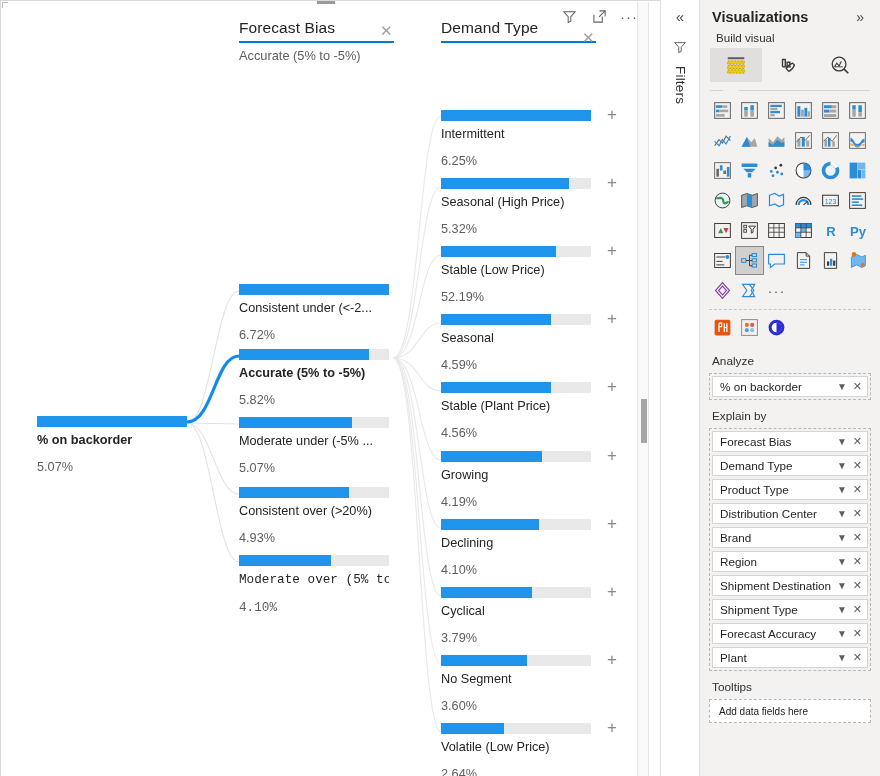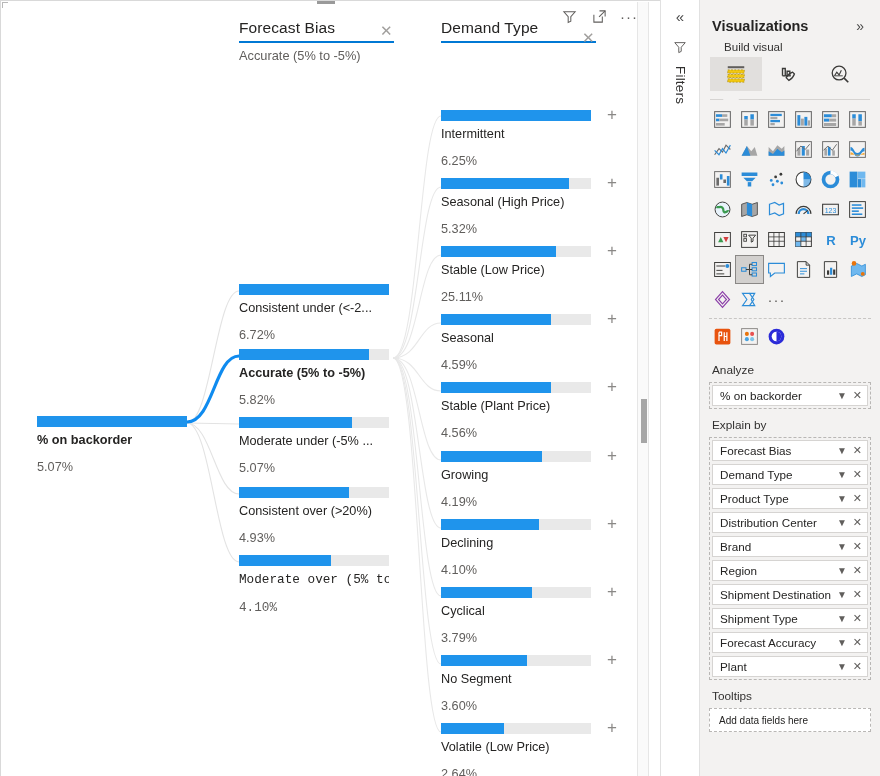--- a/index.html
+++ b/index.html
@@ -70,24 +70,24 @@
   .rail-filter-icon { margin-bottom: 8px; cursor: pointer; }
   .rail-label {
     writing-mode: vertical-rl; font-size: 13.5px; color: #323130; letter-spacing: .2px;
   }
 
   
   #vizpane {
     position: absolute; left: 699px; top: 0; width: 181px; height: 776px;
     background: #f3f2f1; border-left: 1px solid #e1e1e1; overflow: hidden;
   }
-  .vp-head { display: flex; align-items: flex-start; justify-content: space-between; padding: 9px 16px 4px 12px; margin-top: 9px; }
+  .vp-head { display: flex; align-items: flex-start; justify-content: space-between; padding: 9px 16px 4px 12px; }
   .vp-title { font-size: 14.5px; font-weight: bold; color: #252423; }
   .vp-expand { font-size: 14px; color: #4a4a4a; cursor: pointer; }
-  .vp-sub { font-size: 11.6px; color: #323130; padding: 2px 12px 4px 24px; }
+  .vp-sub { font-size: 11.6px; color: #323130; padding: 2px 12px 4px 16px; }
 
   .build-tabs { display: flex; align-items: center; padding: 0 10px; gap: 0; position: relative; }
   .bt { width: 52px; height: 34px; display: flex; align-items: center; justify-content: center; cursor: pointer; }
   .bt.sel { background: #e1dfdd; }
   .tabs-rule { position: relative; height: 9px; border-bottom: 1px solid #d6d4d2; margin: 0 10px 0 10px; }
   .tabs-caret { position: absolute; left: 13px; bottom: -1px; width: 0; height: 0; border-left: 8px solid transparent; border-right: 8px solid transparent; border-bottom: 8px solid #f3f2f1; }
   .tabs-caret::after { content:""; position:absolute; left:-8px; top:0; width:0; height:0; border-left:8px solid transparent; border-right:8px solid transparent; border-bottom:8px solid #f3f2f1; }
 
   .icon-grid { padding: 6px 9px 0 9px; display: grid; grid-template-columns: repeat(6, 1fr); row-gap: 3px; }
   .ic { width: 27px; height: 27px; display: flex; align-items: center; justify-content: center; cursor: pointer; }
@@ -236,21 +236,21 @@
       <div class="plus">+</div>
       <div class="n-label">Seasonal (High Price)</div>
       <div class="n-value">5.32%</div>
     </div>
     <div class="node" style="left:440px; top:245px;">
       <div class="bar-track">
           <div class="bar-fill" style="width:76.8%;"></div>
         </div>
       <div class="plus">+</div>
       <div class="n-label">Stable (Low Price)</div>
-      <div class="n-value">25.11%</div>
+      <div class="n-value">52.19%</div>
     </div>
     <div class="node" style="left:440px; top:313px;">
       <div class="bar-track">
           <div class="bar-fill" style="width:73.4%;"></div>
         </div>
       <div class="plus">+</div>
       <div class="n-label">Seasonal</div>
       <div class="n-value">4.59%</div>
     </div>
     <div class="node" style="left:440px; top:381px;">

